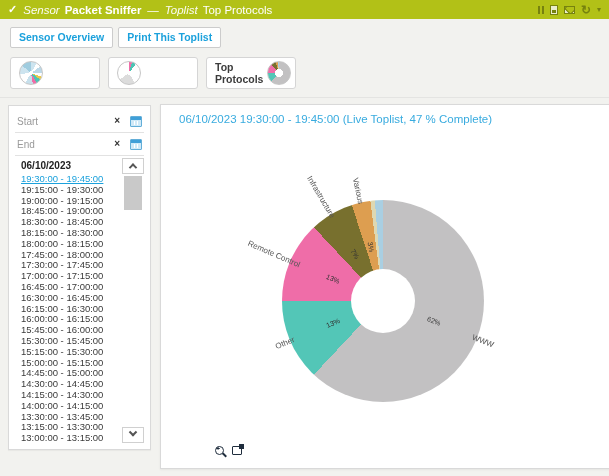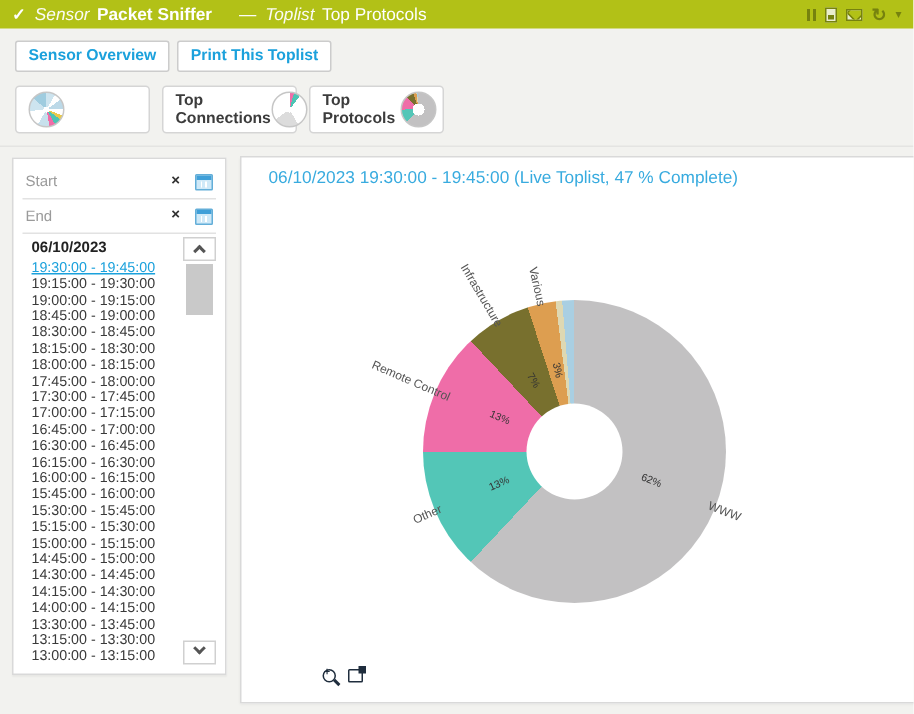--- a/index.html
+++ b/index.html
@@ -11,21 +11,21 @@
     width:609px; height:476px;
   }
   
   .topbar{
     position:absolute; left:0; top:0; width:609px; height:19px;
     background:var(--header_bg,#b2c117); color:#fff;
     display:flex; align-items:center; padding:0 8px; font-size:11.5px;
   }
   .topbar .check{ font-weight:bold; margin-right:6px; font-size:11px;}
   .topbar .it{ font-style:italic; margin-right:5px; opacity:.95;}
-  .topbar .bold{ font-weight:bold; margin-right:18px;}
+  .topbar .bold{ font-weight:bold; margin-right:6px;}
   .topbar .dash{ margin-right:6px;}
   .topbar-icons{ margin-left:auto; display:flex; align-items:center; gap:6px;}
   .pause-icon{ display:inline-flex; gap:2px;}
   .pause-icon i{ width:2px; height:8px; background:var(--header_icon,#77830e); display:block;}
   .doc-icon{ width:8px; height:10px; background:#e9edcc; border:1px solid var(--header_icon,#77830e); position:relative;}
   .doc-icon::after{ content:""; position:absolute; right:1px; bottom:1px; width:4px; height:3px; background:var(--header_icon,#77830e);}
   .mail-icon{ width:11px; height:8px; background:#e9edcc; border:1px solid var(--header_icon,#77830e); position:relative; overflow:hidden;}
   .mail-icon::after{ content:""; position:absolute; left:1px; top:-3px; width:7px; height:7px; background:var(--header_bg,#b2c117); border:1px solid var(--header_icon,#77830e); transform:rotate(45deg);}
   .refresh-icon{ color:var(--header_icon,#77830e); font-size:12px; line-height:10px; font-weight:bold;}
   .caret-icon{ color:var(--header_icon,#77830e); font-size:8px;}
@@ -126,21 +126,20 @@
 <div class="toolbar" id="toolbar">
     <button class="btn">Sensor Overview</button>
     <button class="btn">Print This Toplist</button>
   </div>
 
 <div class="cards" id="cards">
     <div class="card">
       <span class="pie-ico" style="background: radial-gradient(circle, rgb(255, 255, 255) 0px, rgb(255, 255, 255) 2px, transparent 2px), conic-gradient(rgb(205, 228, 239) 0deg, rgb(205, 228, 239) 30deg, rgb(255, 255, 255) 30deg, rgb(255, 255, 255) 55deg, rgb(188, 217, 232) 55deg, rgb(188, 217, 232) 90deg, rgb(255, 255, 255) 90deg, rgb(255, 255, 255) 110deg, rgb(232, 201, 77) 110deg, rgb(232, 201, 77) 125deg, rgb(77, 196, 180) 125deg, rgb(77, 196, 180) 150deg, rgb(239, 109, 168) 150deg, rgb(239, 109, 168) 170deg, rgb(199, 224, 236) 170deg, rgb(199, 224, 236) 210deg, rgb(255, 255, 255) 210deg, rgb(255, 255, 255) 265deg, rgb(205, 228, 239) 265deg, rgb(205, 228, 239) 310deg, rgb(159, 204, 223) 310deg, rgb(159, 204, 223) 360deg);"></span>
     </div>
     <div class="card">
-      <span class="lbl">Top Connections</span>
       <span class="pie-ico" style="background: radial-gradient(circle, rgb(255, 255, 255) 0px, rgb(255, 255, 255) 2px, transparent 2px), conic-gradient(rgb(239, 109, 168) 0deg, rgb(239, 109, 168) 15deg, rgb(77, 196, 180) 15deg, rgb(77, 196, 180) 37deg, rgb(255, 255, 255) 37deg, rgb(255, 255, 255) 150deg, rgb(220, 220, 220) 150deg, rgb(220, 220, 220) 235deg, rgb(255, 255, 255) 235deg, rgb(255, 255, 255) 360deg);"></span>
     </div>
     <div class="card">
       <span class="lbl">Top Protocols</span>
       <span class="pie-ico" style="background: radial-gradient(circle, rgb(255, 255, 255) 0px, rgb(255, 255, 255) 4px, transparent 4px), conic-gradient(rgb(194, 193, 194) 0deg, rgb(194, 193, 194) 223.2deg, rgb(83, 198, 183) 223.2deg, rgb(83, 198, 183) 270deg, rgb(239, 109, 168) 270deg, rgb(239, 109, 168) 316.8deg, rgb(120, 112, 46) 316.8deg, rgb(120, 112, 46) 342deg, rgb(221, 158, 80) 342deg, rgb(221, 158, 80) 352.8deg, rgb(222, 216, 178) 352.8deg, rgb(222, 216, 178) 355.32deg, rgb(169, 207, 226) 355.32deg, rgb(169, 207, 226) 360deg);"></span>
     </div>
   </div>
 <div class="divider"></div>
 
 <div class="sidebar">

